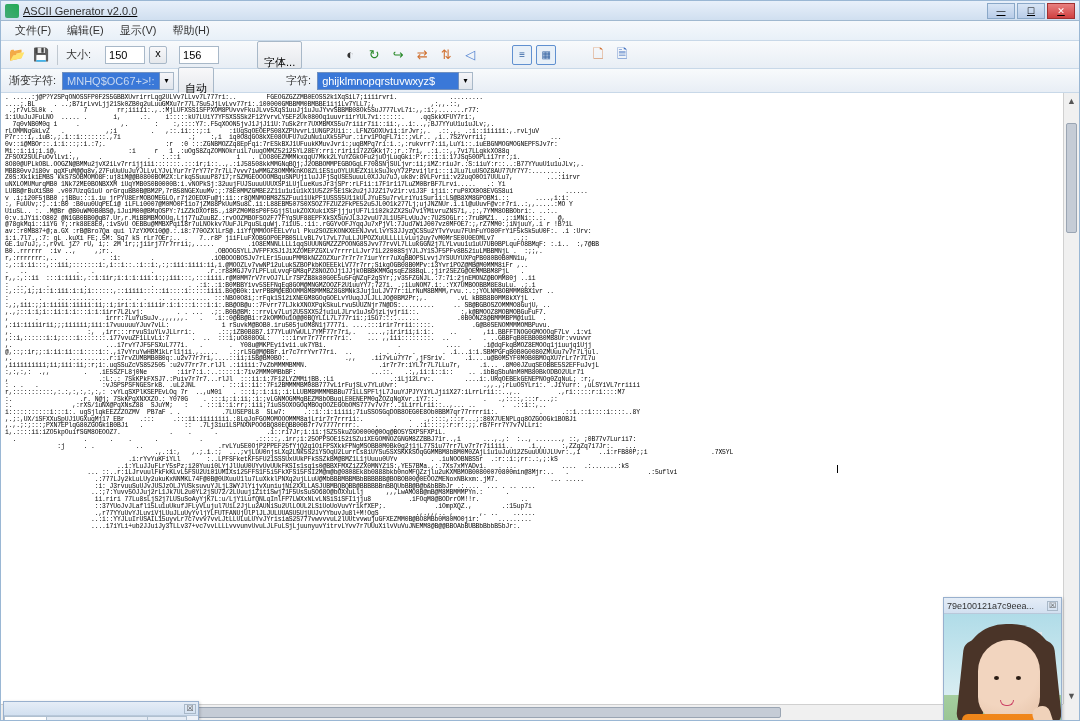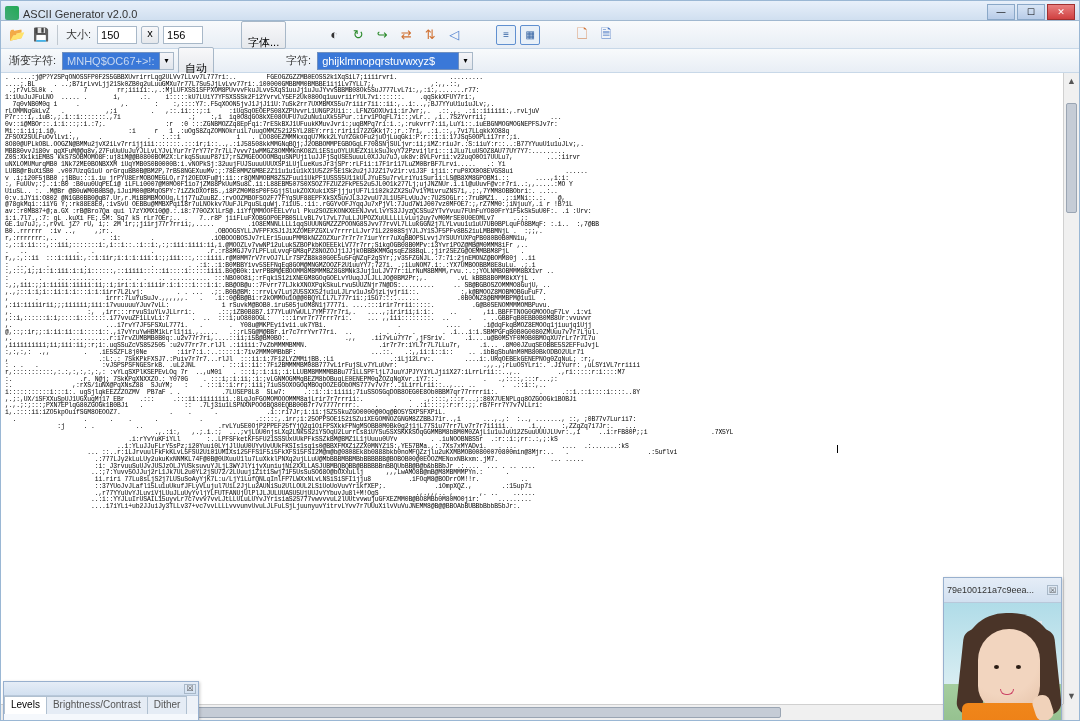--- a/index.html
+++ b/index.html
@@ -1,36 +1,36 @@
 <!DOCTYPE html>
 <html><head>
   <meta charset="utf-8">
   <style>
     * { margin: 0; padding: 0; box-sizing: border-box; }
     body { font-family: "Microsoft YaHei", Tahoma, sans-serif; font-size: 11px; background: #f0f0f0; overflow: hidden; width: 1080px; height: 721px; }
     
     .window { width: 1080px; height: 721px; background: #fff; display: flex; flex-direction: column; border: 1px solid #9ab7d4; }
     
-    .titlebar { height: 20px; background: linear-gradient(#e8f0fa, #d0dff0); display: flex; align-items: flex-end; padding: 0 4px; border-bottom: 1px solid #a0b8d0; }
+    .titlebar { height: 20px; background: linear-gradient(#e8f0fa, #d0dff0); display: flex; align-items: center; padding: 0 4px; border-bottom: 1px solid #a0b8d0; text-decoration: underline; }
     .titlebar-icon { width: 14px; height: 14px; background: linear-gradient(45deg, #4a7, #2a5); border-radius: 2px; margin-right: 4px; }
     .titlebar-title { flex: 1; font-size: 11px; color: #333; }
     .titlebar-btns { display: flex; gap: 2px; }
     .titlebar-btn { width: 28px; height: 16px; display: flex; align-items: center; justify-content: center; font-size: 9px; cursor: pointer; }
     .titlebar-btn.minimize { background: linear-gradient(#d8e5f5, #b8cce8); border: 1px solid #8aa8c8; }
     .titlebar-btn.maximize { background: linear-gradient(#d8e5f5, #b8cce8); border: 1px solid #8aa8c8; }
     .titlebar-btn.close { background: linear-gradient(#e88080, #d04040); border: 1px solid #a03030; color: #fff; }
     
     .menubar { height: 20px; background: linear-gradient(#f5f8fc, #e8f0f8); display: flex; align-items: center; padding: 0 6px; border-bottom: 1px solid #c8d8e8; }
     .menu-item { padding: 2px 8px; font-size: 11px; color: #333; cursor: pointer; }
     
     .toolbar { height: 28px; background: linear-gradient(#f8fafc, #e8eef5); display: flex; align-items: center; padding: 0 6px; gap: 4px; border-bottom: 1px solid #c8d8e8; }
     .tb-icon { width: 20px; height: 20px; display: flex; align-items: center; justify-content: center; cursor: pointer; border-radius: 2px; font-size: 13px; }
     .tb-sep { width: 1px; height: 20px; background: #c0c8d0; margin: 0 2px; }
     .tb-label { font-size: 11px; color: #333; padding: 0 2px; }
-    .tb-input { width: 40px; height: 18px; font-size: 11px; padding: 0 3px; border: 1px solid #a8b8c8; background: #fff; }
+    .tb-input { width: 40px; height: 18px; font-size: 11px; padding: 0 3px; border: 1px solid #a8b8c8; background: #fff; margin-left: 8px; }
     .tb-btn { height: 18px; padding: 13px 6px; font-size: 11px; background: linear-gradient(#f8f8fa,#e5e8ec); border: 1px solid #a8b8c8; cursor: pointer; border-radius:2px; }
     .tb-ico-open { color: #d8a030; }
     .tb-ico-save { color: #4070c0; }
     .tb-ico-circle { color:#333; }
     .tb-ico-arrow { color:#2a8a2a; }
     .tb-ico-dd { color:#d07030; }
     .tb-ico-lines { background:#e8f0f8; border:1px solid #6090d0; color:#3060a0; font-size:10px; }
     .tb-ico-doc { color:#d07030; }
     
     .charbar { height: 24px; background: linear-gradient(#f8fafc,#e8eef5); display: flex; align-items: center; padding: 0 6px; gap: 4px; border-bottom: 1px solid #c8d8e8; }
@@ -52,21 +52,21 @@
     .caret { position:absolute; top:372px; left:836px; width:1px; height:8px; background:#000; }
     
     .levels-panel { position: absolute; left: 2px; top: 608px; width: 196px; height: 106px; background: #f5f8fc; border: 1px solid #98b0ce; box-shadow: 1px 1px 3px rgba(0,0,0,0.2); z-index: 20; }
     .levels-title { height: 14px; background: linear-gradient(#e5edf7,#d2e0f0); border-bottom:1px solid #b8c8da; display:flex; align-items:center; justify-content:flex-end; padding:0 2px; }
     .levels-close { width:12px; height:10px; display:flex; align-items:center; justify-content:center; font-size:8px; cursor:pointer; color:#555; border:1px solid #a8b8c8;}
     .levels-tabs { display: flex; height: 18px; background:#eef2f8; font-size:10px; }
     .levels-tab { padding: 2px 6px; border: 1px solid #b0c0d0; border-bottom: none; background: #fff; cursor: pointer; margin-right:-1px; }
     .levels-tab.inactive { background: #e5ecf5; color:#555; }
     
     .preview-panel { position: absolute; right: 17px; top: 504px; width: 119px; height: 184px; background: #f2f6fb; border: 1px solid #98b0ce; box-shadow: 1px 1px 3px rgba(0,0,0,0.2); z-index: 20; }
-    .preview-title { height: 25px; background: linear-gradient(#e5edf7,#d2e0f0); border-bottom:1px solid #b8c8da; display:flex; align-items:center; padding:0 3px; font-size:9px; color:#333; }
+    .preview-title { height: 16px; background: linear-gradient(#e5edf7,#d2e0f0); border-bottom:1px solid #b8c8da; display:flex; align-items:center; padding:0 3px; font-size:9px; color:#333; }
     .preview-title span { flex:1; overflow:hidden; text-overflow:ellipsis; white-space:nowrap; }
     .preview-close { width:11px; height:10px; display:flex; align-items:center; justify-content:center; font-size:8px; cursor:pointer; color:#555; border:1px solid #a8b8c8; }
     .preview-img { width: 117px; height: 168px; position: relative; overflow:hidden; }
     .pv-sky { position:absolute; inset:0; background: linear-gradient(180deg,#b0dce8 0%,#d8edf2 48%, #a5ce9f 48%, #80b07a 100%); }
     .pv-building { position:absolute; top:18px; left:46px; width:52px; height:62px; background:#e0e5ea; }
     .pv-body { position:absolute; top:100px; left:18px; width:86px; height:90px; background:linear-gradient(#f0861a,#e87210); border-radius:6px 6px 0 0; }
     .pv-head { position:absolute; top:26px; left:34px; width:62px; height:82px; background:radial-gradient(circle at 40% 38%,#f2d5bf 55%,#e5c2a8 100%); border-radius:32px 32px 26px 26px; }
     .pv-hair { position:absolute; top:10px; left:18px; width:94px; height:88px; background:radial-gradient(ellipse at 50% 22%, #4a3428 58%, transparent 60%); border-radius:50px; }
     .pv-hair::before, .pv-hair::after { content:""; position:absolute; width:26px; height:86px; background:#4a3428; border-radius:12px; top:16px; }
     .pv-hair::before { left:-2px; transform:rotate(6deg);}
@@ -83,20 +83,26 @@
   <div class="titlebar">
     <div class="titlebar-icon"></div>
     <div class="titlebar-title">ASCII Generator v2.0.0</div>
     <div class="titlebar-btns">
       <div class="titlebar-btn minimize">—</div>
       <div class="titlebar-btn maximize">☐</div>
       <div class="titlebar-btn close">✕</div>
     </div>
   </div>
 
+  <div class="menubar">
+    <div class="menu-item">文件(F)</div>
+    <div class="menu-item">编辑(E)</div>
+    <div class="menu-item">显示(V)</div>
+    <div class="menu-item">帮助(H)</div>
+  </div>
 
   <div class="toolbar">
     <div class="tb-icon tb-ico-open">📂</div>
     <div class="tb-icon tb-ico-save">💾</div>
     <div class="tb-sep"></div>
     <div class="tb-label">大小:</div>
     <input class="tb-input" value="150" style="">
     <div class="tb-btn" style="width:18px;padding:0;text-align:center;">x</div>
     <input class="tb-input" value="156" style="">
     <div style="width:30px;"></div>

